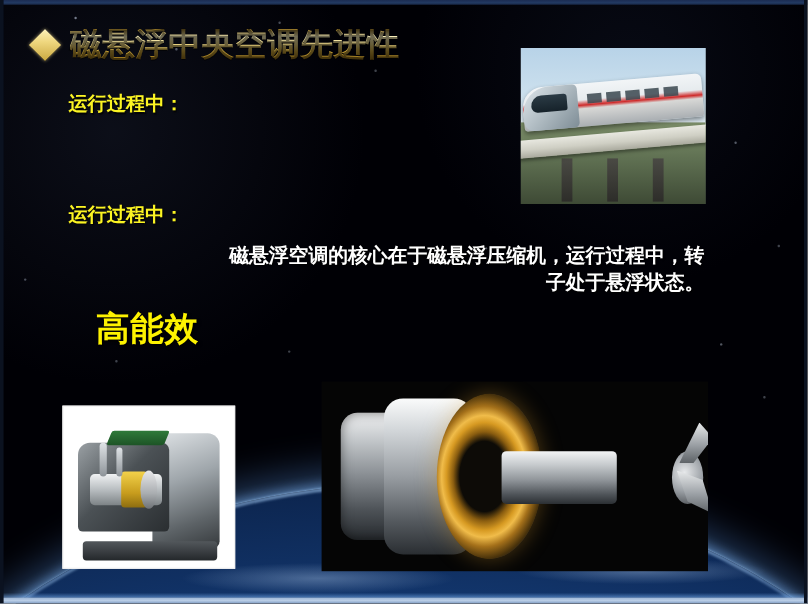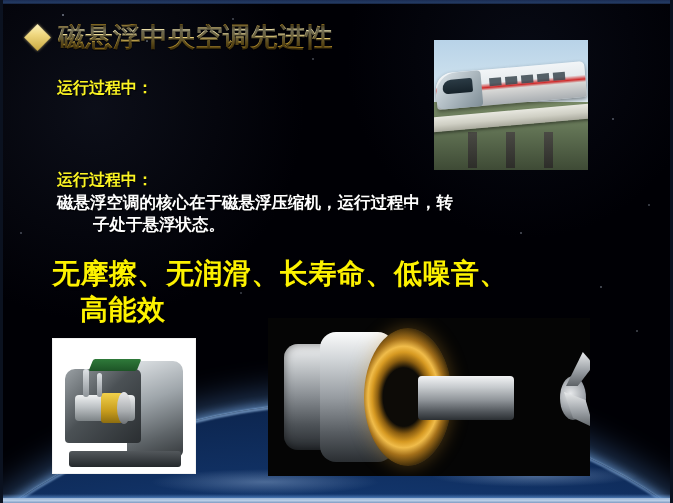--- a/index.html
+++ b/index.html
@@ -326,29 +326,28 @@
       <span class="diamond"></span>
       <span id="slide-title">磁悬浮中央空调先进性</span>
     </div>
 
     <div class="block" id="block-tech">
       <div class="lbl-yellow">运行过程中：</div>
     </div>
 
     <div class="block" id="block-ac">
       <div class="lbl-yellow">运行过程中：</div>
-      <div class="body-white" id="ac-desc" style="margin-top:2px;">
+      <div class="body-white" id="ac-desc" style="margin-top:13px;text-align:right;">
         <span>磁悬浮空调的核心在于磁悬浮压缩机，运行过程中，转</span>
         <span class="indent2">子处于悬浮状态。</span>
       </div>
     </div>
 
     <div class="block" id="block-highlight">
       <div id="highlight-text">
-        <span>无摩擦、无润滑、长寿命、低噪音、</span>
         <span class="ln2">高能效</span>
       </div>
     </div>
 
   </div>
 
   <div class="pic" id="pic-train">
     <div class="sky"></div>
     <div class="ground"></div>
     <div class="pier" style="left:34px;"></div>

